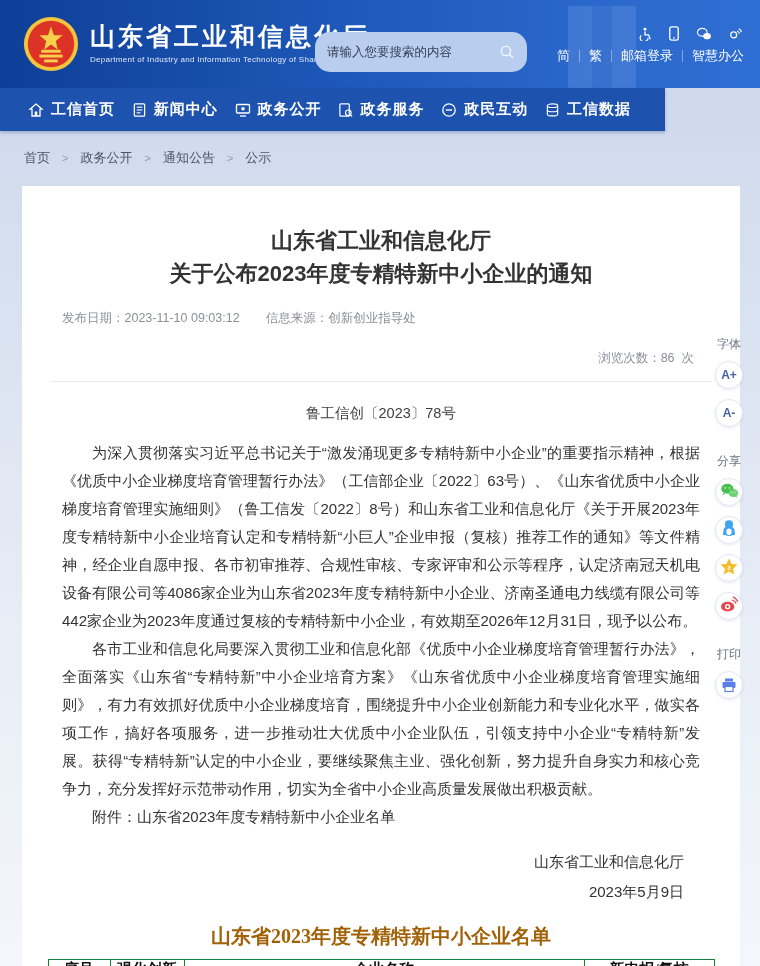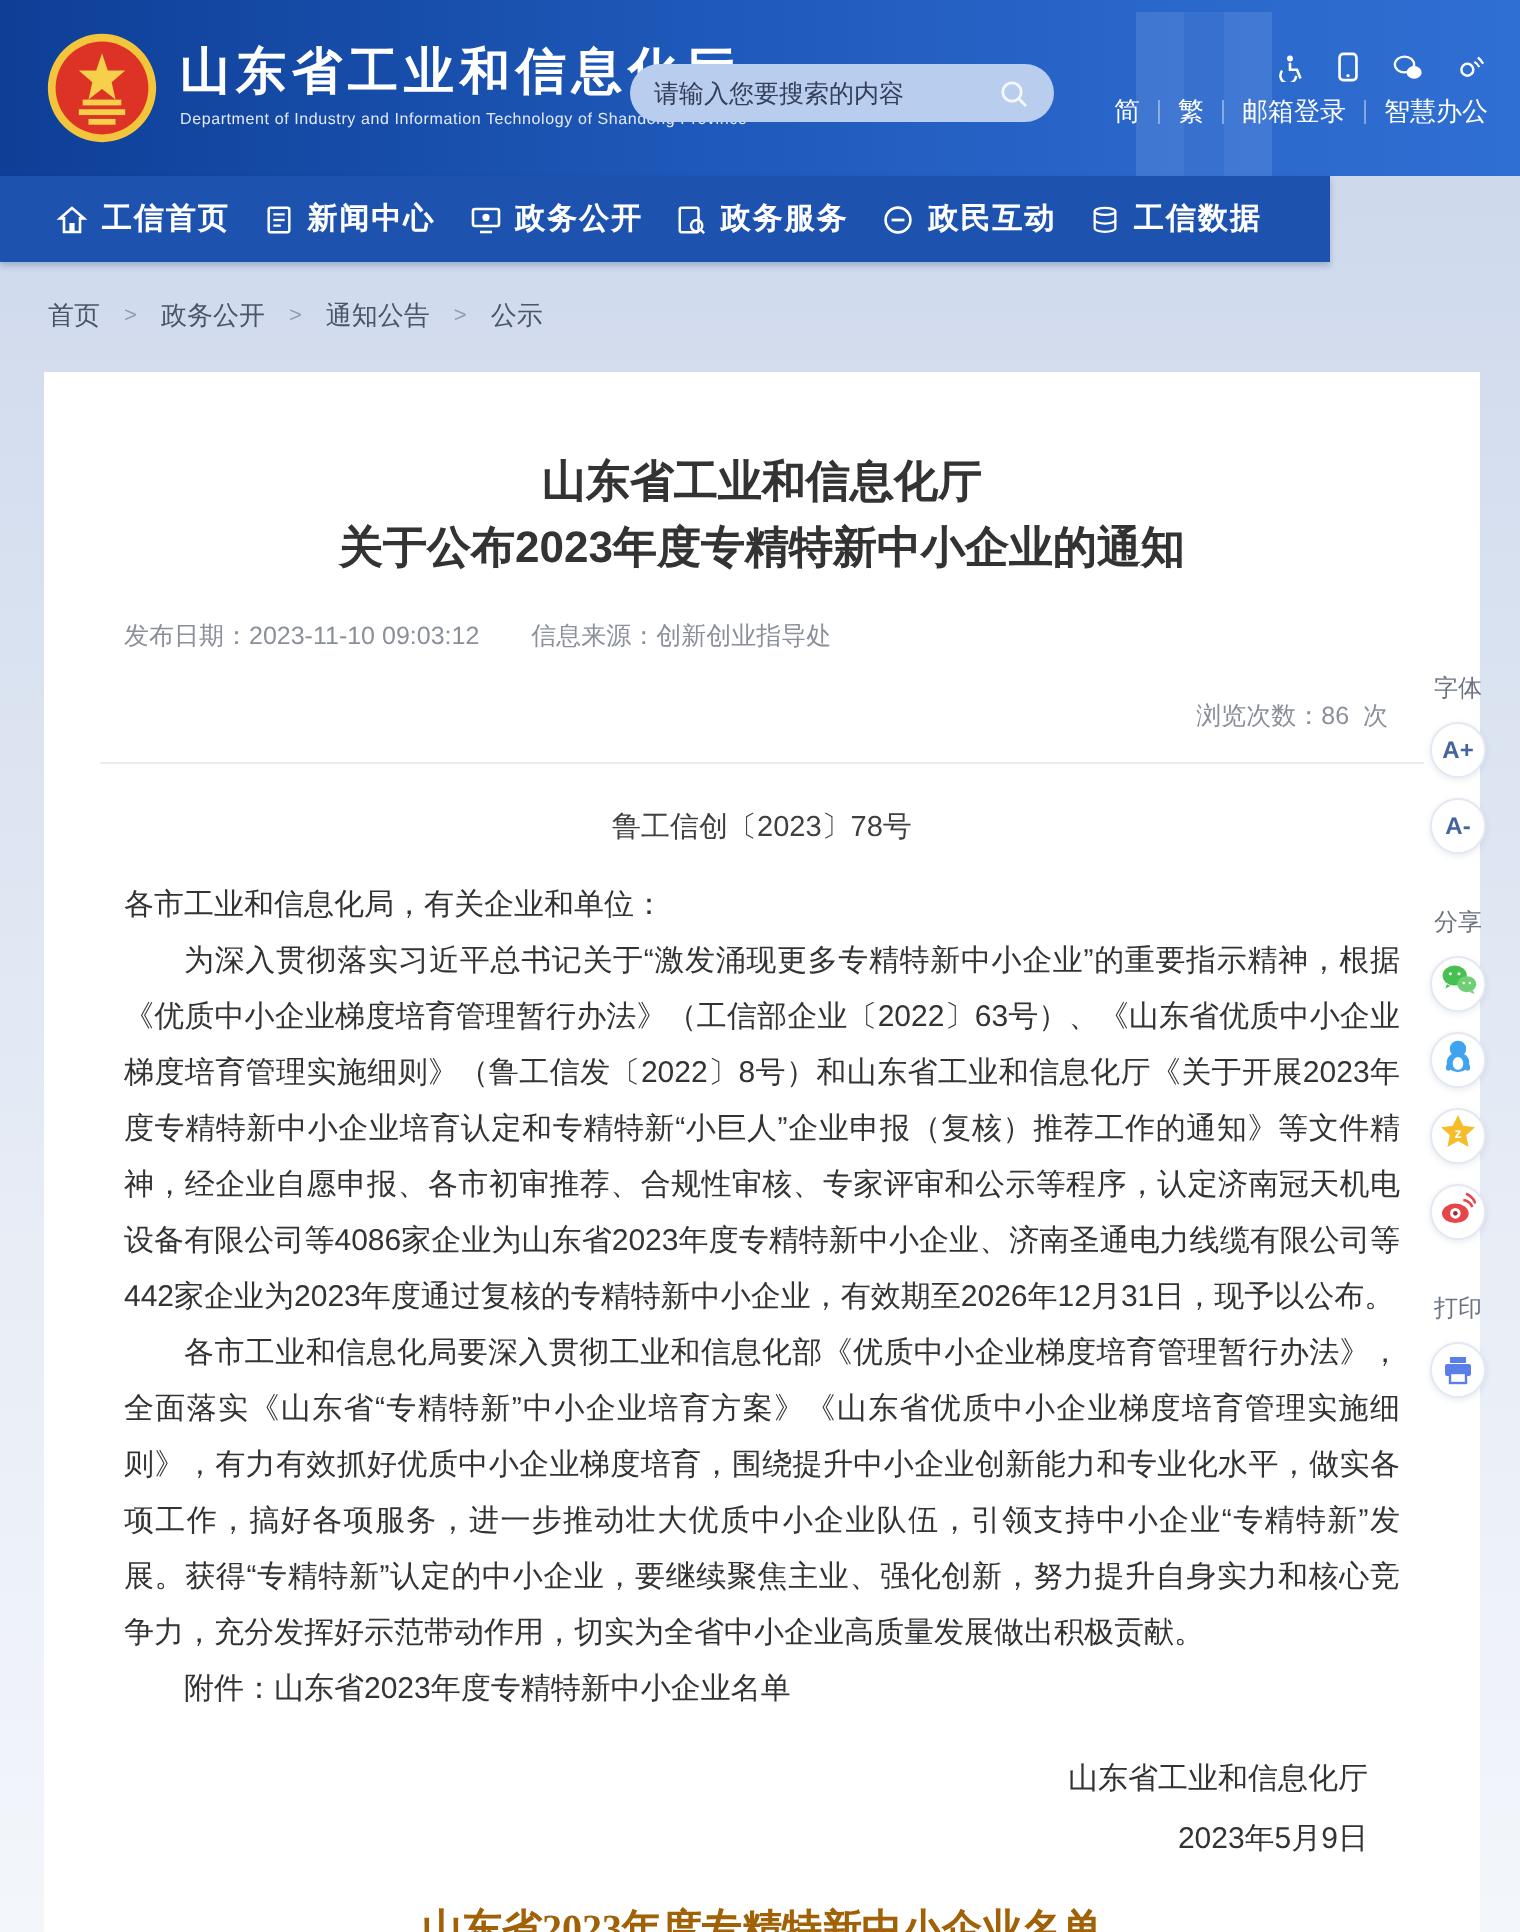--- a/index.html
+++ b/index.html
@@ -10,21 +10,21 @@
 
   
   .hdr { position:absolute; left:0; top:0; width:760px; height:88px;
          background:linear-gradient(90deg,#0e3f97 0%,#1e58b8 45%,#2b68cc 78%,#2f6ed2 100%); overflow:hidden; }
   .hdr-building { position:absolute; left:548px; top:6px; width:110px; height:82px; opacity:.18;
          background:linear-gradient(90deg,transparent 0 18%,#9fc0f0 18% 40%,#6e97d8 40% 58%,#9fc0f0 58% 80%,transparent 80%); }
   .emblem { position:absolute; left:22px; top:15px; width:58px; height:58px; }
   .site-title { position:absolute; left:90px; top:21px; color:#fff; }
   .site-title h1 { font-size:25px; letter-spacing:3px; font-weight:bold; line-height:30px; }
   .site-title .en { font-size:8px; letter-spacing:.3px; color:rgba(255,255,255,.88); margin-top:4px; }
-  .search { position:absolute; left:315px; top:32px; width:212px; height:29px; background:#b9cdee;
+  .search { position:absolute; left:315px; top:32px; width:212px; height:40px; background:#b9cdee;
             border-radius:15px; display:flex; align-items:center; padding:0 12px; }
   .search input { flex:1; border:none; outline:none; background:transparent; font-size:12.5px; color:#2f3c55;
             font-family:inherit; }
   .search input::placeholder { color:#333f58; opacity:1; }
   .hdr-icons { position:absolute; top:26px; right:18px; display:flex; gap:16px; align-items:center; }
   .hdr-icons svg { display:block; }
   .hdr-links { position:absolute; top:47px; right:16px; display:flex; align-items:center; color:#fff; font-size:13px; }
   .hdr-links .sep { width:1px; height:12px; background:rgba(255,255,255,.4); margin:0 9px; }
   .hlink { cursor:pointer; white-space:nowrap; }
 
@@ -219,21 +219,20 @@
     <div class="meta">
       <span class="m-item"><span>发布日期：</span><span>2023-11-10 09:03:12</span></span>
       <span class="m-item"><span>信息来源：</span><span>创新创业指导处</span></span>
       <span class="views"><span>浏览次数：</span><span>86</span>&nbsp;&nbsp;<span>次</span></span>
     </div>
     <div class="meta-divider"></div>
 
     <div class="doc-no">鲁工信创〔2023〕78号</div>
 
     <div class="doc-body">
-      <p class="salute">各市工业和信息化局，有关企业和单位：</p>
       <p class="ind">为深入贯彻落实习近平总书记关于“激发涌现更多专精特新中小企业”的重要指示精神，根据《优质中小企业梯度培育管理暂行办法》（工信部企业〔2022〕63号）、《山东省优质中小企业梯度培育管理实施细则》（鲁工信发〔2022〕8号）和山东省工业和信息化厅《关于开展2023年度专精特新中小企业培育认定和专精特新“小巨人”企业申报（复核）推荐工作的通知》等文件精神，经企业自愿申报、各市初审推荐、合规性审核、专家评审和公示等程序，认定济南冠天机电设备有限公司等4086家企业为山东省2023年度专精特新中小企业、济南圣通电力线缆有限公司等442家企业为2023年度通过复核的专精特新中小企业，有效期至2026年12月31日，现予以公布。</p>
       <p class="ind">各市工业和信息化局要深入贯彻工业和信息化部《优质中小企业梯度培育管理暂行办法》，全面落实《山东省“专精特新”中小企业培育方案》《山东省优质中小企业梯度培育管理实施细则》，有力有效抓好优质中小企业梯度培育，围绕提升中小企业创新能力和专业化水平，做实各项工作，搞好各项服务，进一步推动壮大优质中小企业队伍，引领支持中小企业“专精特新”发展。获得“专精特新”认定的中小企业，要继续聚焦主业、强化创新，努力提升自身实力和核心竞争力，充分发挥好示范带动作用，切实为全省中小企业高质量发展做出积极贡献。</p>
       <p class="ind">附件：山东省2023年度专精特新中小企业名单</p>
     </div>
 
     <div class="sign-block">
       <div>山东省工业和信息化厅</div>
       <div>2023年5月9日</div>
     </div>
 

